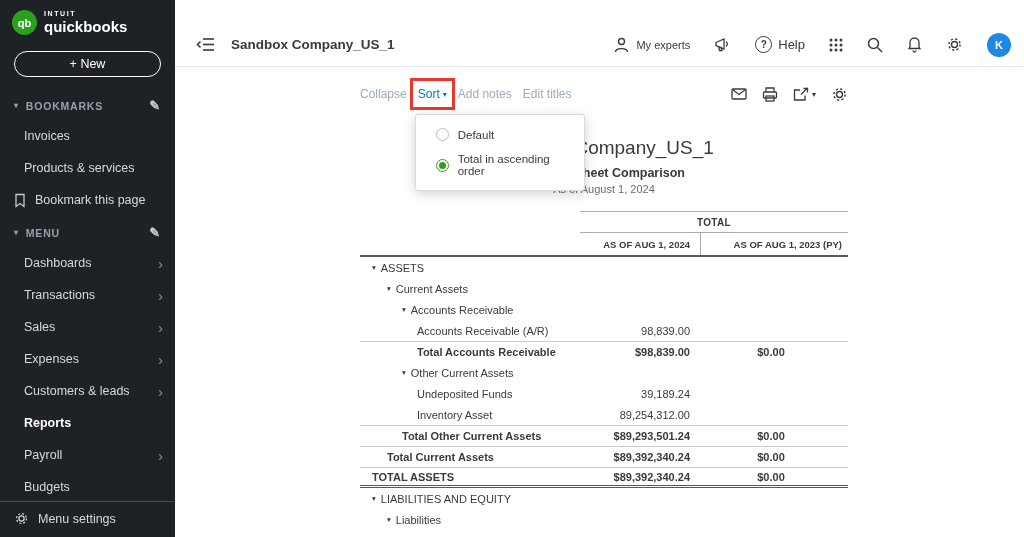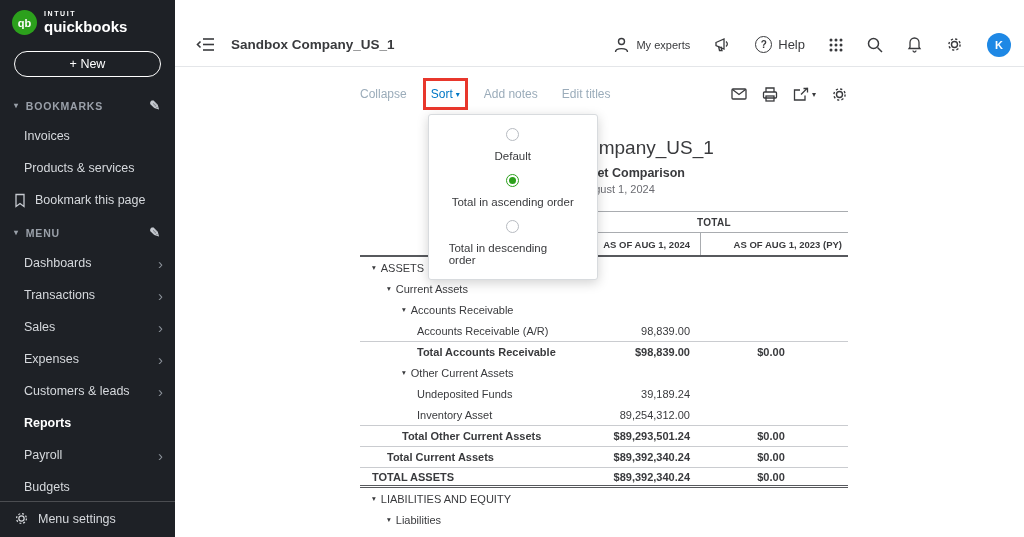--- a/index.html
+++ b/index.html
@@ -33,33 +33,33 @@
   .help { display:flex; align-items:center; gap:6px; font-size:13px; color:#393a3d; cursor:pointer; }
   .help-circle { width:17px; height:17px; border-radius:50%; border:1.5px solid #393a3d; font-size:10px; font-weight:bold; display:flex; align-items:center; justify-content:center; }
   .tb-icon { display:flex; cursor:pointer; }
   .avatar { width:24px; height:24px; border-radius:50%; background:#1e88e5; color:#fff; font-size:11px; font-weight:bold; display:flex; align-items:center; justify-content:center; cursor:pointer; }
 
   .content { flex:1; position:relative; background:#fff; }
   .card { position:absolute; left:185px; top:14px; width:488px; }
 
   
   .toolbar { display:flex; align-items:center; justify-content:space-between; height:26px; }
-  .toolbar-links { display:flex; align-items:flex-start; gap:24px; font-size:12px; color:#9bacba; }
+  .toolbar-links { display:flex; align-items:flex-start; gap:11px; font-size:12px; color:#9bacba; }
   .link-muted { cursor:pointer; }
   .sort-wrap { position:relative; }
   .sort-link { color:#0077c5; cursor:pointer; display:flex; align-items:center; gap:3px; }
   .sort-caret { font-size:8px; }
   .red-box { position:absolute; left:-8px; top:-9px; right:-8px; bottom:-9px; border:3px solid #e8372c; pointer-events:none; z-index:40; }
   .toolbar-icons { display:flex; align-items:center; gap:15px; }
   .export-group { display:flex; align-items:center; gap:3px; cursor:pointer; }
   .caret-sm { font-size:8px; color:#393a3d; }
 
   
   .dropdown { position:absolute; left:-3px; top:27px; width:170px; background:#fff; border:1px solid #d8dbde; border-radius:3px; box-shadow:0 3px 12px rgba(0,0,0,.18); padding:7px 0; z-index:30; }
-  .dd-option { display:flex; align-items:center; gap:9px; padding:6px 20px; font-size:11.5px; color:#393a3d; cursor:pointer;flex-direction:column; }
+  .dd-option { display:flex; align-items:center; gap:9px; padding:6px 20px; font-size:11.5px; color:#393a3d; cursor:pointer; }
   .radio { width:13px; height:13px; min-width:13px; border-radius:50%; border:1.5px solid #b7bbc1; display:flex; align-items:center; justify-content:center; }
   .radio.sel { border-color:#2ca01c; }
   .radio.sel::after { content:""; width:7px; height:7px; border-radius:50%; background:#2ca01c; }
 
   
   .report-head { text-align:center; margin-top:30px; color:#393a3d; }
   .r-company { font-size:19px; }
   .r-title { font-size:12.5px; font-weight:bold; margin-top:7px; }
   .r-date { font-size:11px; color:#6b6c72; margin-top:3px; }
 
@@ -249,24 +249,20 @@
             </span>
             <span class="red-box"></span>
             <div class="dropdown">
                 <div class="dd-option">
                   <span class="radio"></span>
                   <span class="dd-label">Default</span>
                 </div>
                 <div class="dd-option">
                   <span class="radio sel"></span>
                   <span class="dd-label">Total in ascending order</span>
-                </div>
-                <div class="dd-option">
-                  <span class="radio"></span>
-                  <span class="dd-label">Total in descending order</span>
                 </div>
               </div>
           </span>
           <span class="link-muted">Add notes</span>
           <span class="link-muted">Edit titles</span>
         </div>
         <div class="toolbar-icons">
           <span class="tb-icon">
             <svg width="16" height="12" viewBox="0 0 16 12" fill="none" stroke="#393a3d" stroke-width="1.3">
                 <rect x="1" y="1" width="14" height="10" rx="1"></rect>

